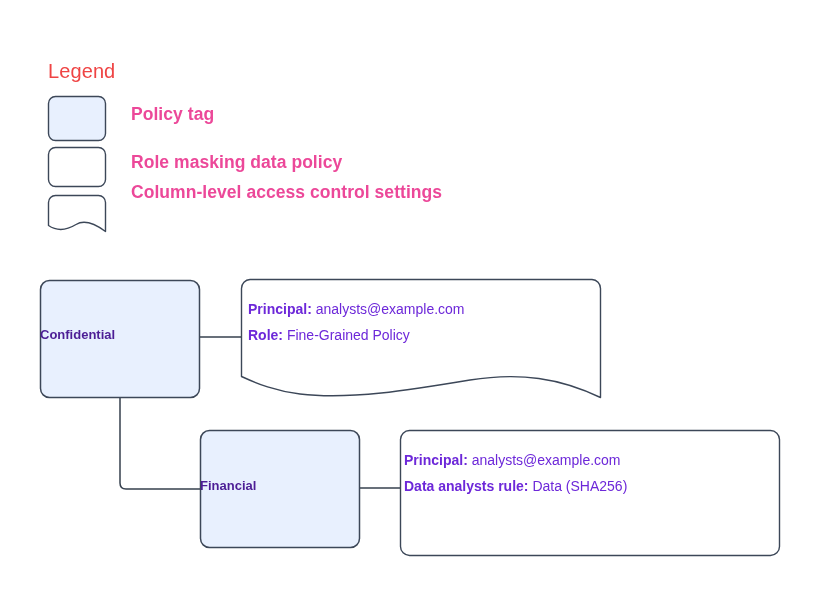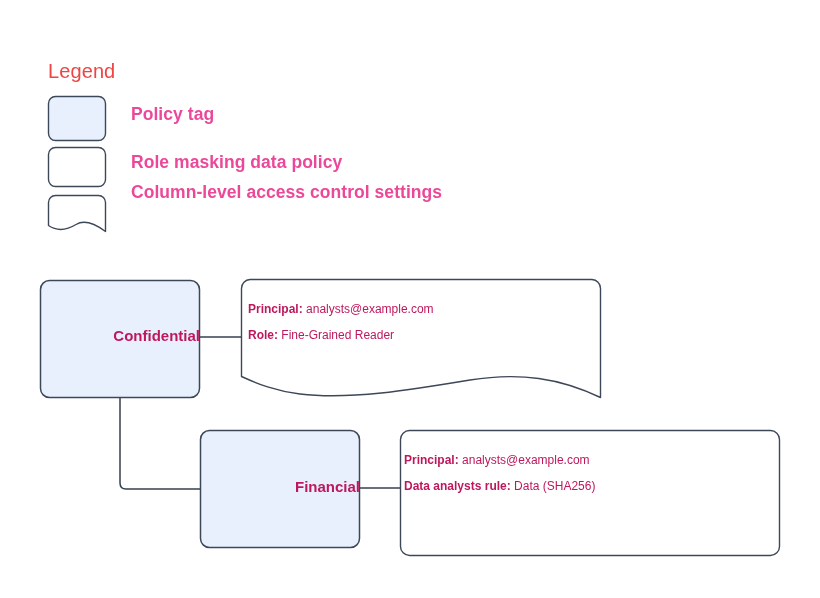--- a/index.html
+++ b/index.html
@@ -40,41 +40,41 @@
     color: #ec4899;
     white-space: nowrap;
     letter-spacing: 0.05px;
   }
   .legend-label.row0 { top: 104px; }
   .legend-label.row1 { top: 152px; }
   .legend-label.row2 { top: 182px; }
 
   .node-label {
     position: absolute;
-    font-size: 15px;
+    font-size: 13px;
     font-weight: bold;
-    color: #be185d;
+    color: #4c1d95;
     white-space: nowrap;
-    text-align: right;
+    text-align: left;
   }
   .node-label.confidential {
     left: 40px;
     top: 327px;
     width: 160px;
   }
   .node-label.financial {
     left: 200px;
     top: 478px;
     width: 160px;
   }
 
   .callout-text {
     position: absolute;
-    font-size: 12px;
-    color: #be185d;
+    font-size: 14px;
+    color: #6d28d9;
     white-space: nowrap;
     line-height: 26px;
   }
   .callout-text .k {
     font-weight: bold;
   }
   .callout-text .v {
     font-weight: normal;
   }
   #callout1-text {
@@ -128,21 +128,21 @@
 <div class="node-label confidential">Confidential</div>
 <div class="node-label financial">Financial</div>
 
 <div class="callout-text" id="callout1-text">
   <div>
     <span class="k">Principal:</span>
     <span class="v">analysts@example.com</span>
   </div>
   <div>
     <span class="k">Role:</span>
-    <span class="v">Fine-Grained Reader</span>
+    <span class="v">Fine-Grained Policy</span>
   </div>
 </div>
 
 <div class="callout-text" id="callout2-text">
   <div>
     <span class="k">Principal:</span>
     <span class="v">analysts@example.com</span>
   </div>
   <div>
     <span class="k">Data analysts rule:</span>

